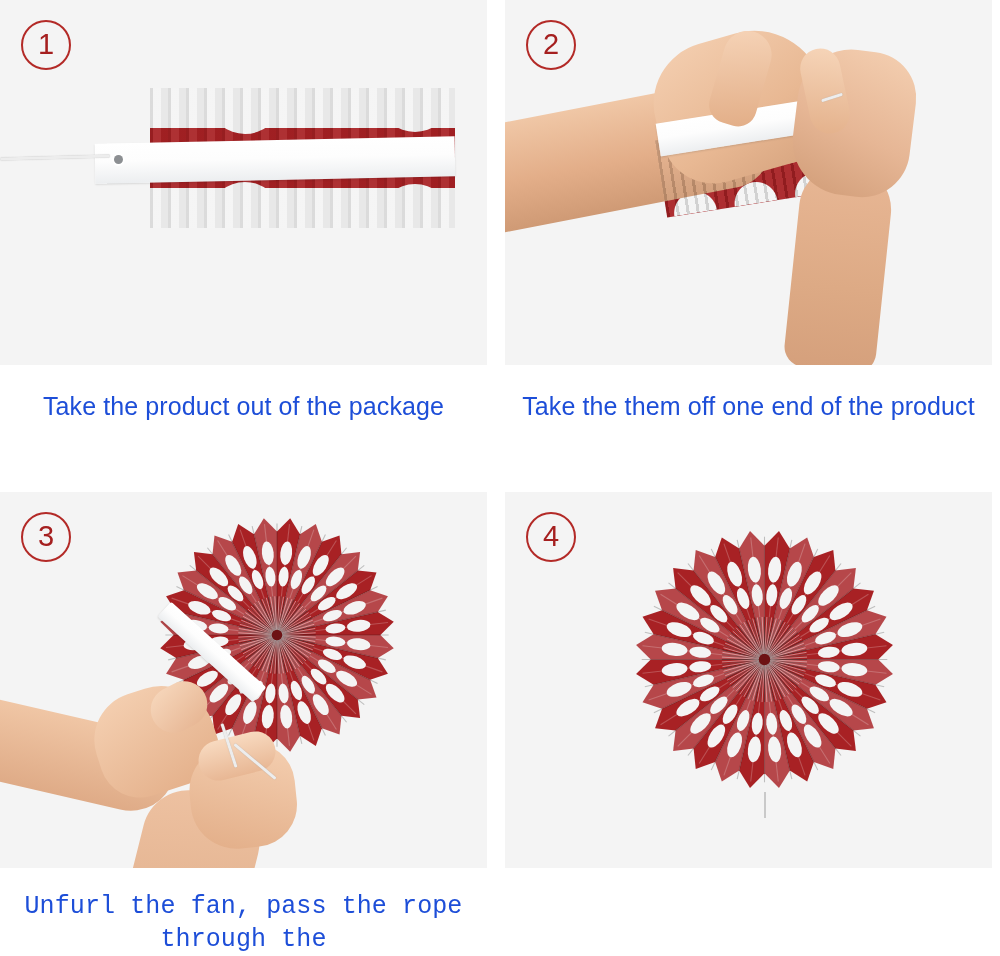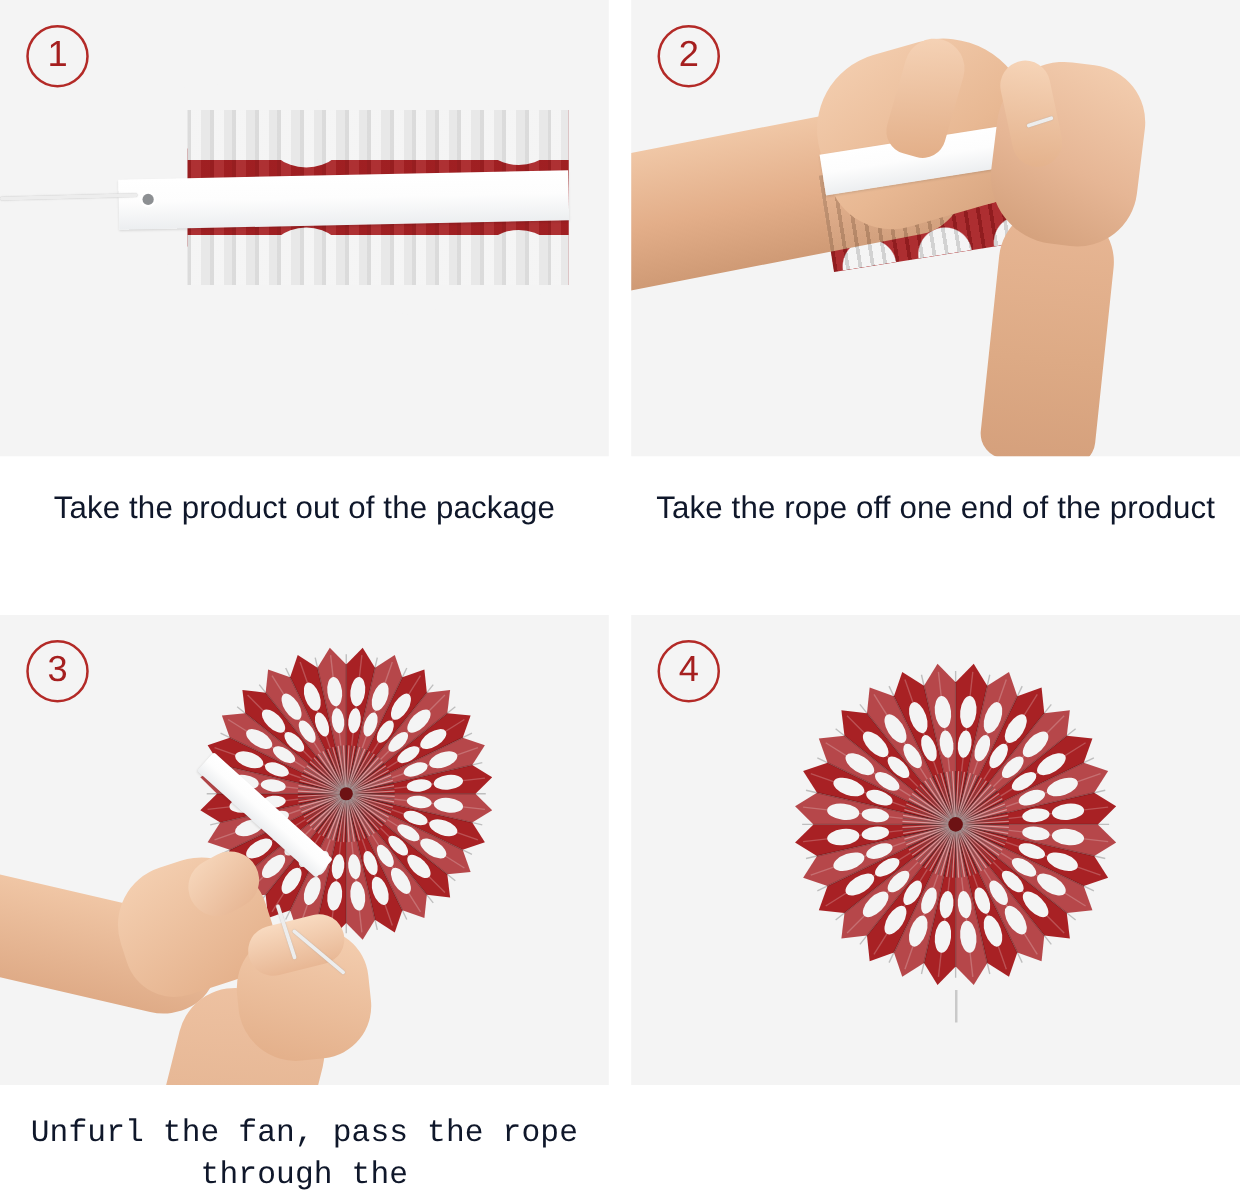--- a/index.html
+++ b/index.html
@@ -36,21 +36,21 @@
     width: 487px;
     height: 365px;
     background: #f4f4f4;
     overflow: hidden;
   }
   .step-3 .photo, .step-4 .photo { height: 376px; }
 
   .caption {
     width: 487px;
     text-align: center;
-    color: #0f172a;
+    color: #1d4ed8;
     font-size: 25px;
     line-height: 33px;
     padding-top: 25px;
     letter-spacing: .1px;
   }
   .step-3 .caption, .step-4 .caption { padding-top: 22px; font-family: Liberation Mono, monospace; }
 
   
   .badge {
     position: absolute;
@@ -501,21 +501,21 @@
         <div class="card-strip s2-strip"></div>
         <div class="skin s2-fingers"></div>
         <div class="skin s2-lhand"></div>
         <div class="skin s2-thumb"></div>
         <div class="skin s2-rwrist"></div>
         <div class="skin s2-rhand"></div>
         <div class="skin s2-rthumb"></div>
         <div class="rope s2-rope"></div>
       </div>
     </div>
-    <div class="caption">Take the rope off one end of the product</div>
+    <div class="caption">Take the them off one end of the product</div>
   </div>
 
   <div class="step step-3">
     <div class="photo">
       <div class="badge">
         <span>3</span>
       </div>
       <div class="scene">
         <svg class="s3-fan" viewBox="0 0 250 250">
           <g id="s3g">

